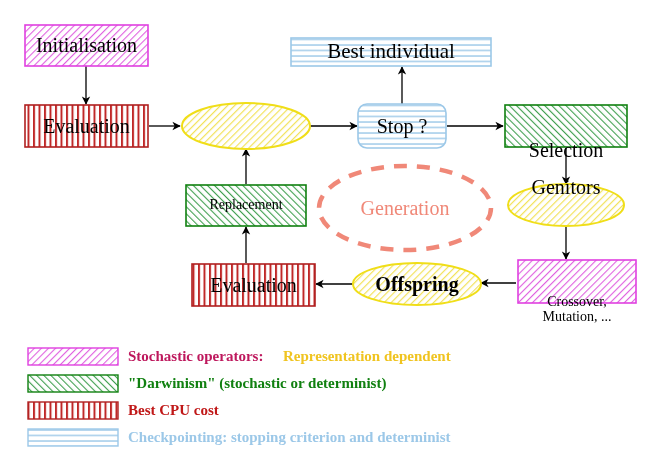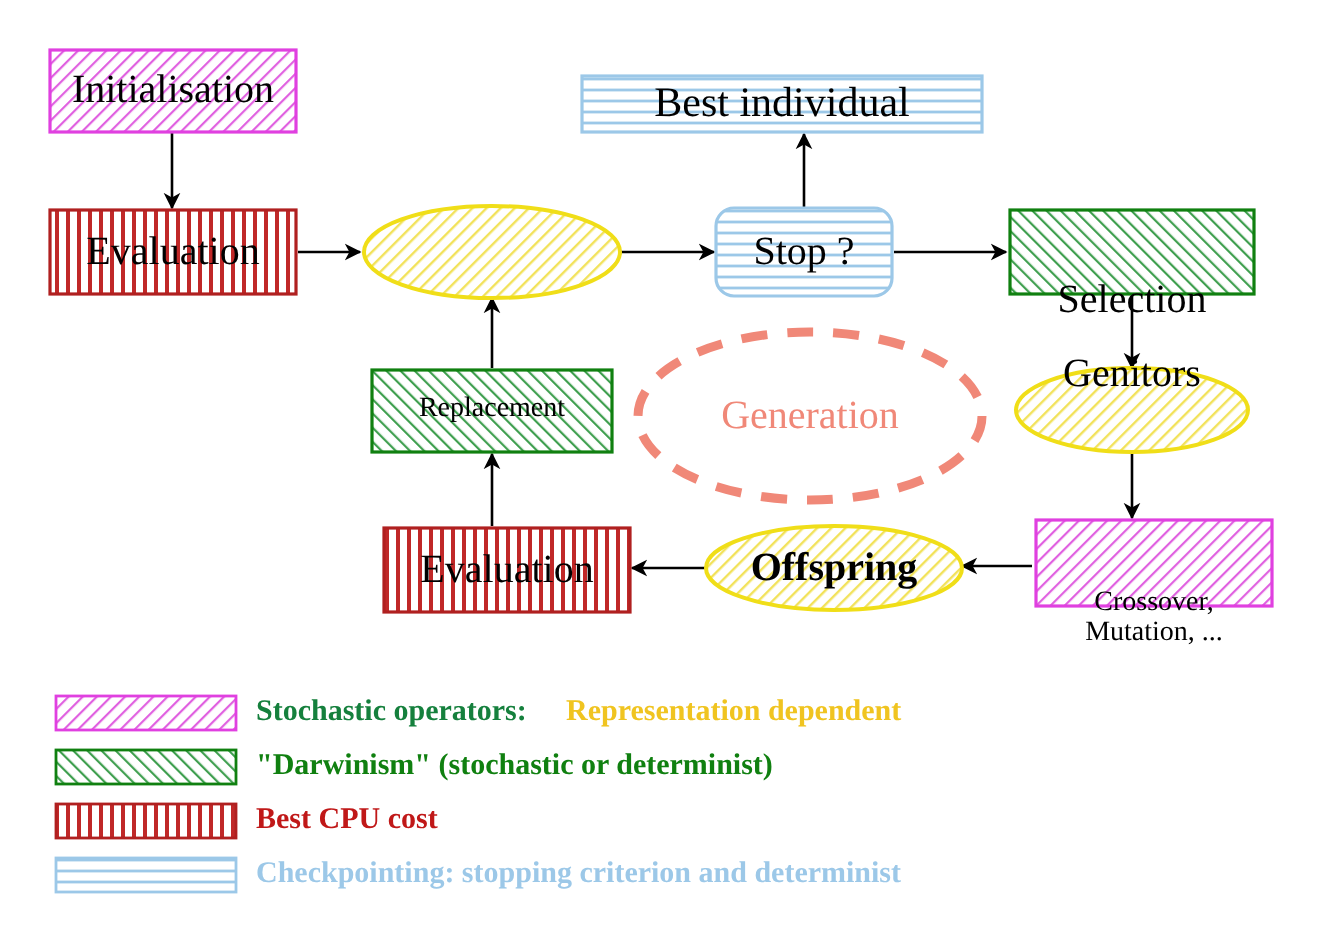--- a/index.html
+++ b/index.html
@@ -142,21 +142,21 @@
 Mutation, ...</div>
 
   <div class="node-label" style="left:353px; top:263px; width:128px; height:42px; font-size:20px;font-weight:bold;">Offspring</div>
 
   <div class="node-label" style="left:192px; top:264px; width:123px; height:42px; font-size:20px;">Evaluation</div>
 
   <div class="node-label" style="left:186px; top:185px; width:120px; height:41px; font-size:14px;">Replacement</div>
 
   <div class="node-label" style="left:319px; top:186px; width:172px; height:44px; font-size:20px; color:#f08878;">Generation</div>
 
-  <span class="legend-text" style="left:128px; top:348px; color:#15803d;">Stochastic operators:</span>
+  <span class="legend-text" style="left:128px; top:348px; color:#be185d;">Stochastic operators:</span>
   <span class="legend-text" style="left:283px; top:348px; color:#f0c420;text-align:center;">Representation dependent</span>
 
   <span class="legend-text" style="left:128px; top:375px; color:#108010;">"Darwinism" (stochastic or determinist)</span>
 
   <span class="legend-text" style="left:128px; top:402px; color:#c01818;">Best CPU cost</span>
 
   <span class="legend-text" style="left:128px; top:429px; color:#9cc8e8;">Checkpointing: stopping criterion and determinist</span>
 
 </div>
 

